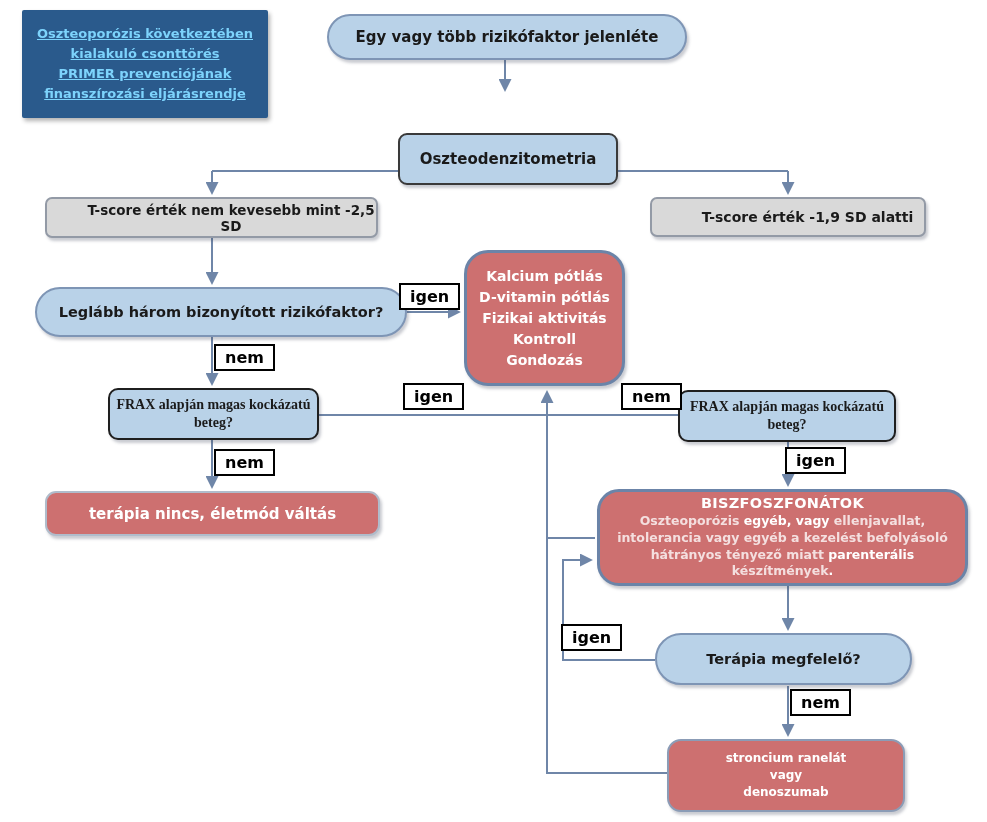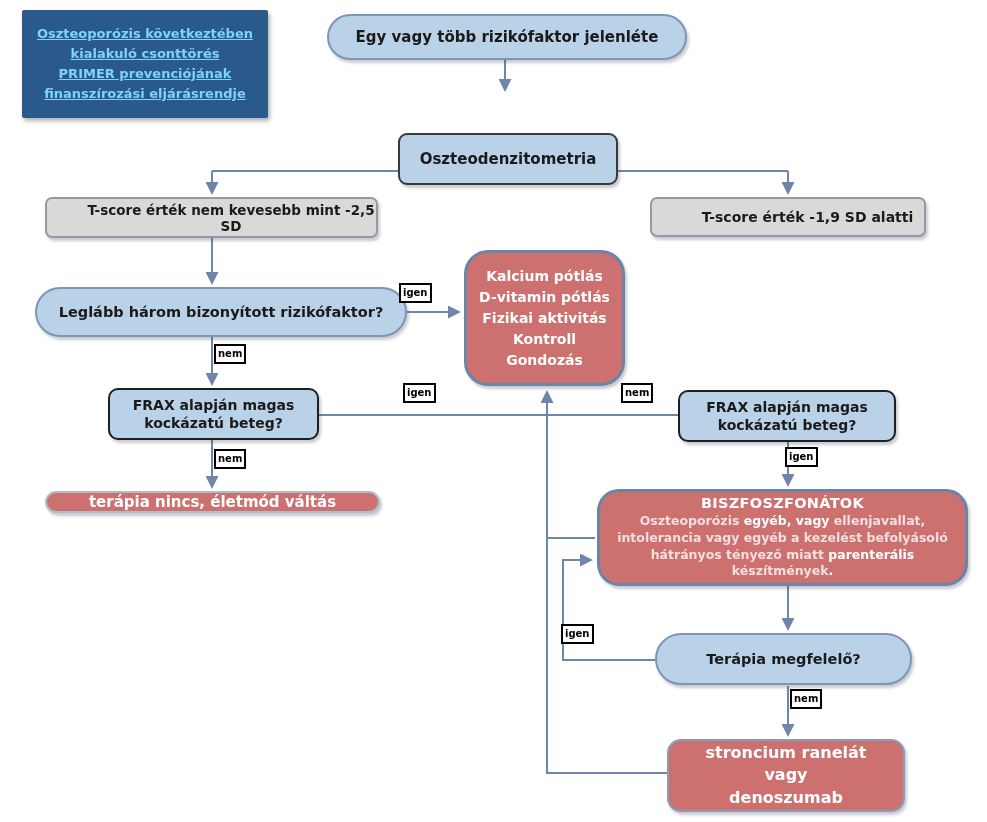--- a/index.html
+++ b/index.html
@@ -17,34 +17,34 @@
   .titlebox{
     background:#2a5a8c;color:#7dd3fc;border-radius:2px;
     font-size:13px;line-height:1.55;padding:6px 8px;
     box-shadow:2px 3px 4px rgba(0,0,0,.3);
     text-decoration:underline;
   }
   .blue{background:#b9d2e8;}
   .pill{border:2px solid #7e95b5;border-radius:26px;}
   .oszteo{border:2px solid #3a3a3a;border-radius:9px;font-size:15px;}
   .gray{background:#d9d9d9;border:2px solid #939aa6;border-radius:7px;font-size:13.5px;padding-left:39px;}
-  .frax{border:2px solid #1f1f1f;border-radius:10px;font-size:14px;line-height:1.3;}
+  .frax{border:2px solid #1f1f1f;border-radius:10px;font-size:14px;line-height:1.3;font-family:Liberation Serif, serif;}
   .red{background:#cd7070;color:#ffffff;}
   .kalcium{border:3px solid #6b84a8;border-radius:24px;font-size:14px;line-height:1.5;}
   .biszfo{border:3px solid #6b84a8;border-radius:22px;padding:6px 10px;}
   .biszfo .b-title{font-size:14.5px;letter-spacing:.3px;margin-bottom:2px;}
   .biszfo .b-body{font-size:12.5px;line-height:1.35;font-weight:bold;color:rgba(255,255,255,.78);}
   .biszfo .b-body .seg-bold{color:#ffffff;}
   .tnincs{border:2px solid #b0bccb;border-radius:11px;font-size:15px;}
-  .stroncium{border:2px solid #8b9cb6;border-radius:14px;font-size:16px;line-height:1.4;}
+  .stroncium{border:2px solid #8b9cb6;border-radius:14px;font-size:12px;line-height:1.4;}
   .startoval{font-size:15px;}
   .question{font-size:14.5px;}
   .lbl{
     position:absolute;z-index:3;background:#ffffff;border:2px solid #000000;
-    color:#000;font-weight:bold;font-size:10px;line-height:1.2;padding:2px 2px;
+    color:#000;font-weight:bold;font-size:16px;line-height:1.2;padding:2px 9px;
   }
 </style>
 </head>
 <body>
 
 <div id="canvas">
 
   <svg class="wires" width="987" height="822" viewBox="0 0 987 822">
     <defs>
       <marker id="arr" viewBox="0 0 10 10" refX="8.5" refY="5" markerWidth="6.5" markerHeight="6.5" orient="auto-start-reverse">
@@ -106,21 +106,21 @@
     <div>D-vitamin pótlás</div>
     <div>Fizikai aktivitás</div>
     <div>Kontroll</div>
     <div>Gondozás</div>
   </div>
 
   <div class="node blue frax shadow" style="left:108px;top:388px;width:211px;height:52px;">FRAX alapján magas kockázatú beteg?</div>
 
   <div class="node blue frax shadow" style="left:678px;top:390px;width:218px;height:52px;">FRAX alapján magas kockázatú beteg?</div>
 
-  <div class="node red tnincs shadow" style="left:45px;top:491px;width:335px;height:22px;">terápia nincs, életmód váltás</div>
+  <div class="node red tnincs shadow" style="left:45px;top:491px;width:335px;height:45px;">terápia nincs, életmód váltás</div>
 
   <div class="node red biszfo shadow" style="left:597px;top:489px;width:371px;height:97px;">
     <div class="b-title">BISZFOSZFONÁTOK</div>
     <div class="b-body"><span>Oszteoporózis </span><span class="seg-bold">egyéb, vagy</span><span> ellenjavallat, intolerancia vagy egyéb a kezelést befolyásoló hátrányos tényező miatt </span><span class="seg-bold">parenterális</span><span> készítmények</span><span class="seg-bold">.</span></div>
   </div>
 
   <div class="node blue pill shadow question" style="left:655px;top:633px;width:257px;height:52px;">Terápia megfelelő?</div>
 
   <div class="node red stroncium shadow" style="left:667px;top:739px;width:238px;height:73px;">
     <div>stroncium ranelát</div>

